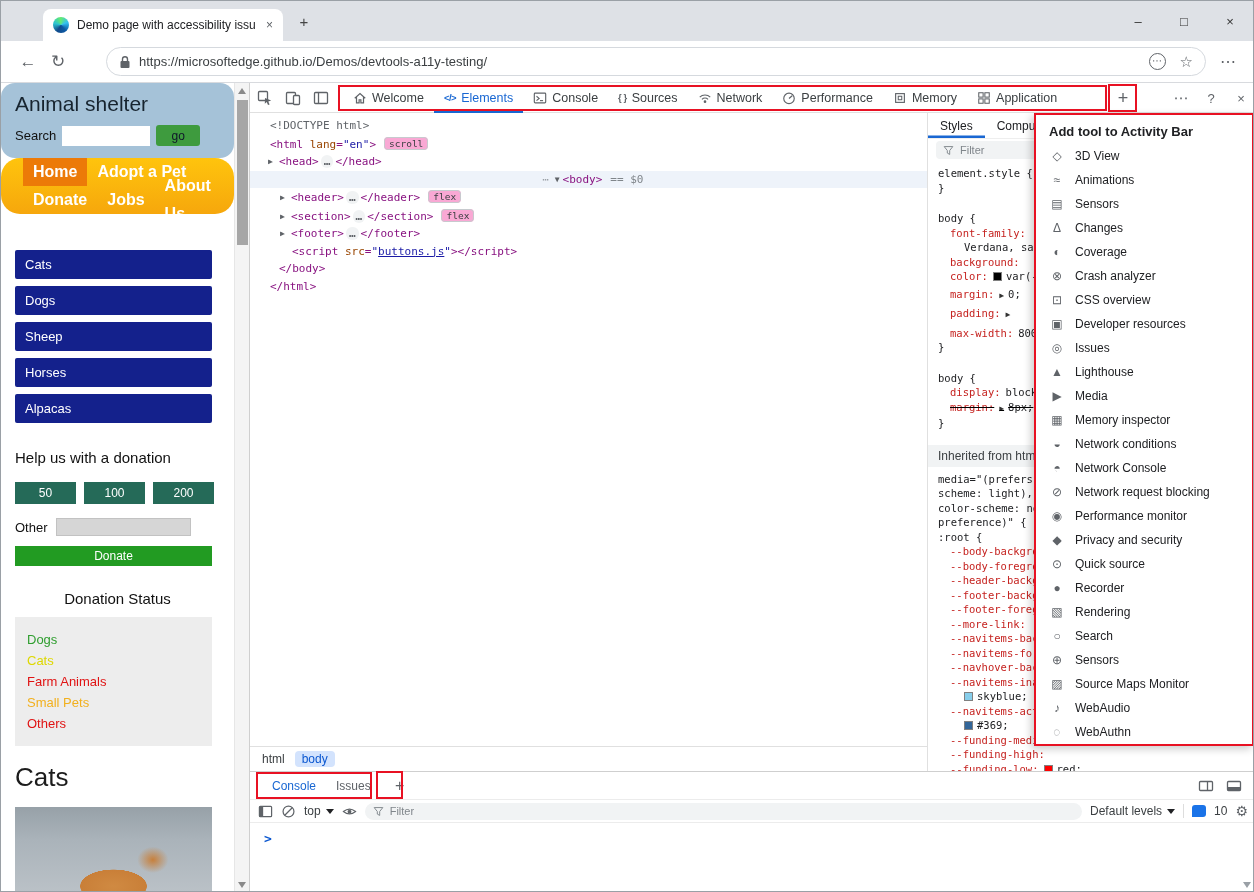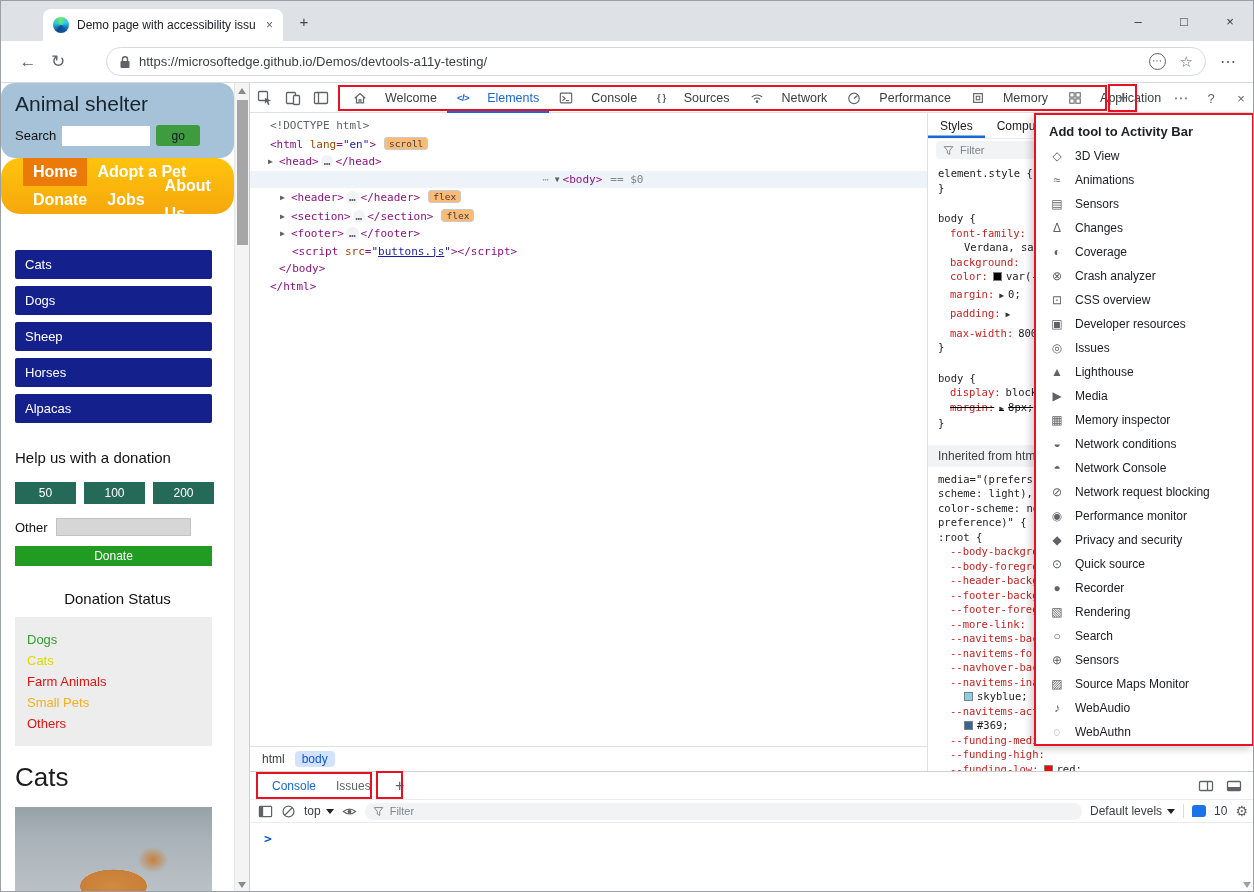--- a/index.html
+++ b/index.html
@@ -62,21 +62,21 @@
   .sb-thumb { position:absolute; left:2px; top:17px; width:11px; height:145px; background:#a6a6a6; }
   .sb-tri { position:absolute; left:3px; width:0; height:0; border-left:4.5px solid transparent; border-right:4.5px solid transparent; }
   .sb-tri.up { top:5px; border-bottom:6px solid #8a8a8a; }
   .sb-tri.down { bottom:5px; border-top:6px solid #8a8a8a; }
 
   
   .devtools { position:absolute; left:248px; top:82px; width:1006px; height:810px; background:#fff; border-left:1px solid #cfcfcf; }
   .dt-toolbar { position:absolute; left:0; top:0; width:1006px; height:30px; background:#fff; border-bottom:1px solid #e0e0e0; display:flex; align-items:center; }
   .dt-icon-btn { width:26px; height:26px; display:flex; align-items:center; justify-content:center; margin-left:2px; }
   .dt-sep { width:1px; height:16px; background:#d8d8d8; margin:0 4px; }
-  .dt-tab { display:flex; align-items:center; gap:18px; height:30px; padding:0 10px; font-size:12.5px; color:#3c4043; white-space:nowrap; }
+  .dt-tab { display:flex; align-items:center; gap:5px; height:30px; padding:0 10px; font-size:12.5px; color:#3c4043; white-space:nowrap; }
   .dt-tab .ticon { color:#5f6368; display:flex; align-items:center; }
   .dt-tab.active { color:#1967d2; box-shadow:inset 0 -2.5px 0 #1967d2; }
   .dt-tab.active .ticon { color:#1967d2; }
   .code-glyph { font-size:9.5px; font-weight:bold; letter-spacing:-0.5px; }
   .dt-plus { position:absolute; left:862px; top:3px; width:22px; height:24px; font-size:18px; color:#5f6368; display:flex; align-items:center; justify-content:center; }
   .dt-right { position:absolute; top:0; width:26px; height:30px; display:flex; align-items:center; justify-content:center; color:#5f6368; font-size:13px; }
   .dt-right.more { left:918px; font-size:15px; }
   .dt-right.help { left:948px; }
   .dt-right.close { left:978px; }
 
@@ -95,21 +95,21 @@
   .i2 { padding-left:30px; } .i2s { padding-left:42px; } .i1c { padding-left:29px; }
   .arrow { display:inline-block; width:11px; font-size:8px; color:#5f6368; vertical-align:1px; }
   .gutter { display:inline-block; width:12px; color:#9aa0a6; }
   .tk-doc { color:#5f6368; }
   .tk-tag { color:#881280; }
   .tk-attr { color:#994500; }
   .tk-val { color:#1a1aa6; }
   .tk-link { color:#1a1aa6; text-decoration:underline; }
   .hint { color:#80868b; margin-left:8px; }
   .dots { color:#5f6368; background:#f1f3f4; border-radius:6px; padding:0 3px; margin:0 2px; font-weight:bold; }
-  .badge { margin-left:8px; font-size:9.5px; color:#3c4043; background:#fdba74; border:1px solid #c7cace; border-radius:4px; padding:0 4px; vertical-align:1px; }
+  .badge { margin-left:8px; font-size:9.5px; color:#3c4043; background:#f9a8d4; border:1px solid #c7cace; border-radius:4px; padding:0 4px; vertical-align:1px; }
 
   
   .breadcrumb { position:absolute; left:0; top:663px; width:677px; height:25px; border-top:1px solid #e0e0e0; display:flex; align-items:center; gap:10px; font-size:12px; color:#3c4043; padding-left:12px; background:#fff; }
   .crumb.selected { background:#d3e3fd; color:#0b57d0; border-radius:4px; padding:1px 7px; }
 
   
   .styles-panel { position:absolute; left:677px; top:30px; width:329px; height:658px; border-left:1px solid #e0e0e0; overflow:hidden; background:#fff; }
   .styles-tabs { height:26px; border-bottom:1px solid #eee; display:flex; font-size:12px; color:#202124; }
   .s-tab { padding:0 12px; line-height:26px; }
   .s-tab.active { box-shadow:inset 0 -2.5px 0 #1967d2; }

